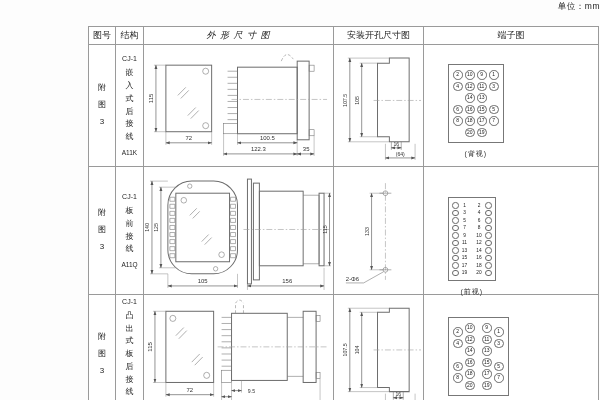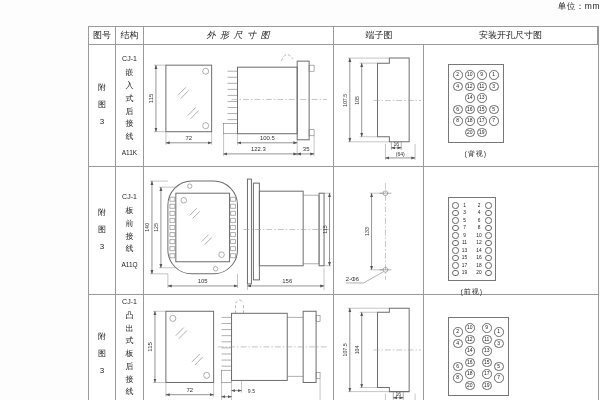--- a/index.html
+++ b/index.html
@@ -69,22 +69,22 @@
 
 <div id="page">
 
   <div class="unit">单位：mm</div>
 
   <div class="spec-table">
 
     <div class="cell hdr">图号</div>
     <div class="cell hdr">结构</div>
     <div class="cell hdr sp">外 形 尺 寸 图</div>
+    <div class="cell hdr">安装开孔尺寸图</div>
     <div class="cell hdr no-r">端子图</div>
-    <div class="cell hdr">安装开孔尺寸图</div>
 
     <div class="cell fig">
       <span>附
 图
 3</span>
     </div>
     <div class="cell">
       <div class="struct">
         <span class="model">CJ-1</span>
         <span class="mtype">嵌

